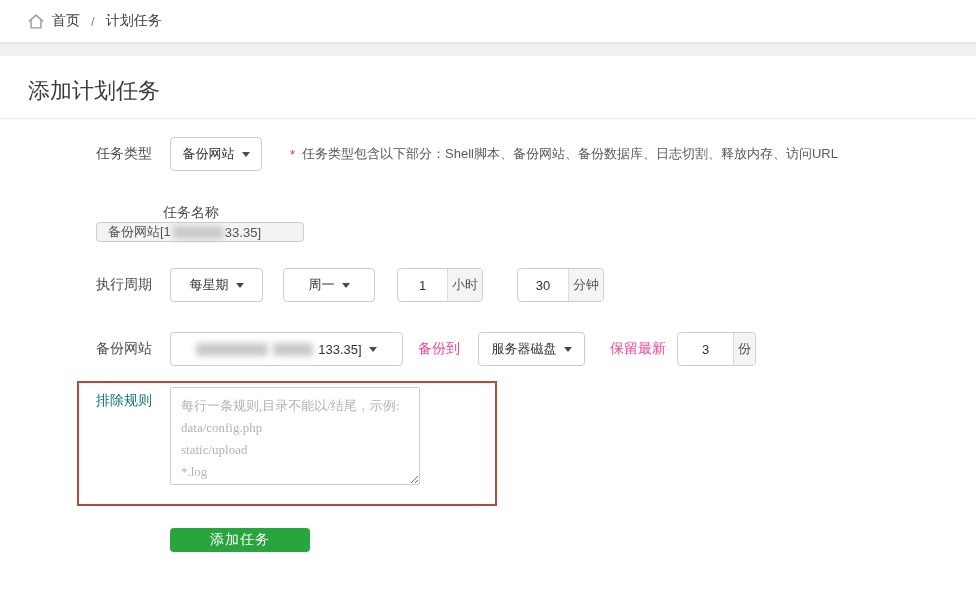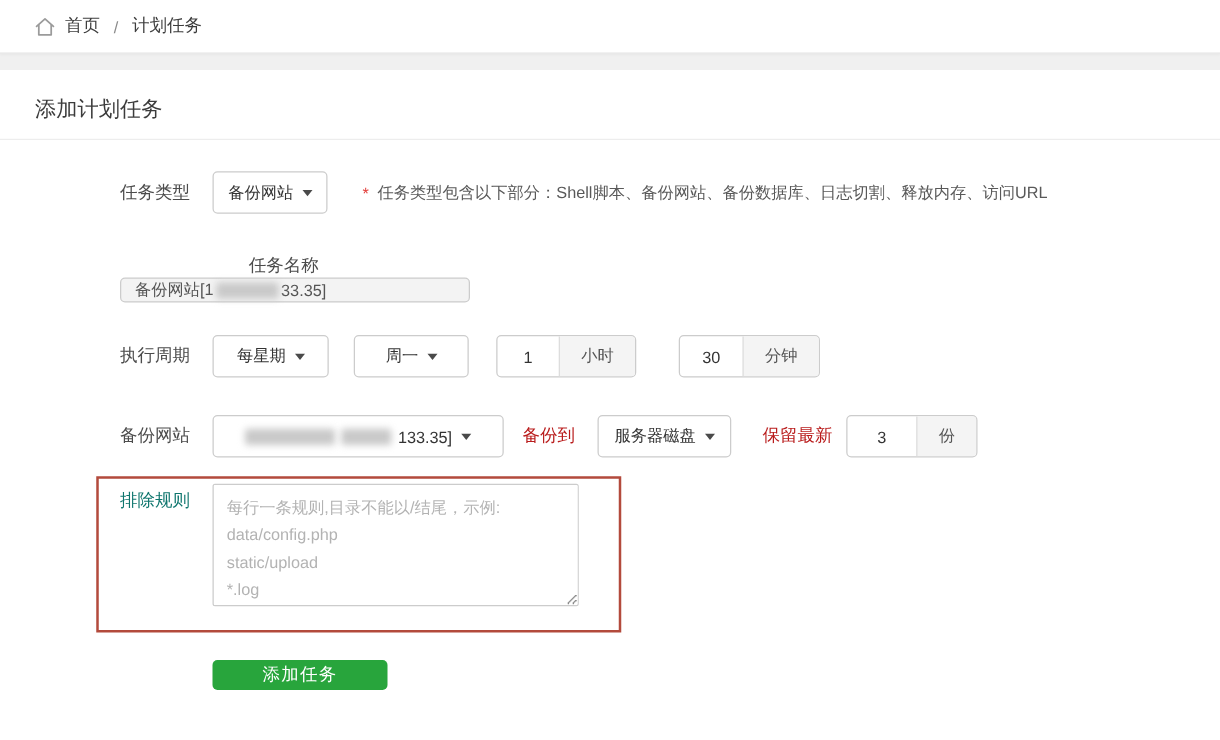--- a/index.html
+++ b/index.html
@@ -10,54 +10,54 @@
   
   .topbar { position:absolute; top:0; left:0; width:976px; height:43px; background:#fff;
             border-bottom:1px solid #e3e3e3; box-shadow:0 1px 2px rgba(0,0,0,0.04);
             display:flex; align-items:center; padding-left:27px; }
   .home-icon { width:18px; height:17px; margin-right:7px; display:inline-block; }
   .crumb { font-size:14px; color:#3d3d3d; }
   .crumb-sep { font-size:13px; color:#8a8a8a; margin:0 11px; }
 
   
   .panel { position:absolute; top:56px; left:0; width:976px; height:536px; background:#fff; }
-  .panel-title { padding:20px 28px 12px 28px; font-size:17px; color:#3c3c3c;
+  .panel-title { padding:20px 28px 12px 28px; font-size:22px; color:#3c3c3c;
                  border-bottom:1px solid #ededed; }
 
   
   .row { position:absolute; left:96px; display:flex; align-items:center; height:34px; }
   .flabel { width:74px; font-size:14px; color:#4c4c4c; flex-shrink:0; }
 
   .select { height:34px; border:1px solid #ccc; border-radius:4px; background:#fff;
             display:flex; align-items:center; justify-content:center; font-size:13px;
             color:#333; cursor:pointer; }
   .caret { width:0; height:0; border-left:4px solid transparent; border-right:4px solid transparent;
            border-top:5px solid #4a4a4a; margin-left:7px; flex-shrink:0; }
 
   .igroup { display:flex; height:34px; border:1px solid #ccc; border-radius:4px;
             overflow:hidden; background:#fff; }
   .ival { display:flex; align-items:center; justify-content:center; font-size:13px; color:#333; }
   .iaddon { display:flex; align-items:center; justify-content:center; font-size:13px;
-            color:#555; background:#f4f4f4; border-left:1px solid #ddd; padding:0 17px; }
+            color:#555; background:#f4f4f4; border-left:1px solid #ddd; padding:0 4px; }
 
   .hint { display:flex; align-items:center; margin-left:28px; font-size:13px; color:#595959; white-space:nowrap; }
   .req-star { color:#e23c39; font-size:13px; margin-right:7px; }
 
-  .input-static { width:280px; height:34px; border:1px solid #ccc; border-radius:4px;
+  .input-static { width:208px; height:34px; border:1px solid #ccc; border-radius:4px;
                   background:#f3f3f3; display:flex; align-items:center; padding:0 11px;
                   font-size:13px; color:#555; }
   .redact { display:inline-block; height:13px; background:#c9c9c9; border-radius:2px;
             filter:blur(3px); }
 
-  .inline-label { font-size:14px; color:#b91c1c; white-space:nowrap; }
+  .inline-label { font-size:14px; color:#ec4899; white-space:nowrap; }
 
   .exclude-label { position:absolute; left:96px; top:336px; font-size:14px; color:#0f766e; }
-  .exclude-area { position:absolute; left:170px; top:331px; width:293px; height:98px;
+  .exclude-area { position:absolute; left:170px; top:331px; width:250px; height:98px;
                   border:1px solid #ccc; border-radius:2px; padding:7px 10px;
-                  font-family:Liberation Sans, sans-serif;
+                  font-family:Liberation Serif, serif;
                   font-size:13px; line-height:22px; color:#444; resize:both; }
   .exclude-area::placeholder { color:#b3b3b3; }
 
   .annotation-box { position:absolute; left:77px; top:325px; width:420px; height:125px;
                     border:2px solid #b34a3c; pointer-events:none; }
 
   .submit-btn { position:absolute; left:170px; top:472px; width:140px; height:24px;
                 background:#28a53c; color:#fff; border:none; border-radius:4px;
                 font-size:14px; letter-spacing:1px; cursor:pointer;
                 font-family:Liberation Serif, serif; }

